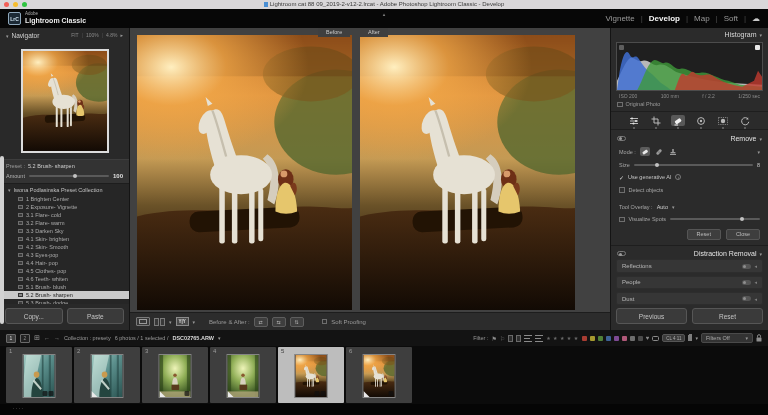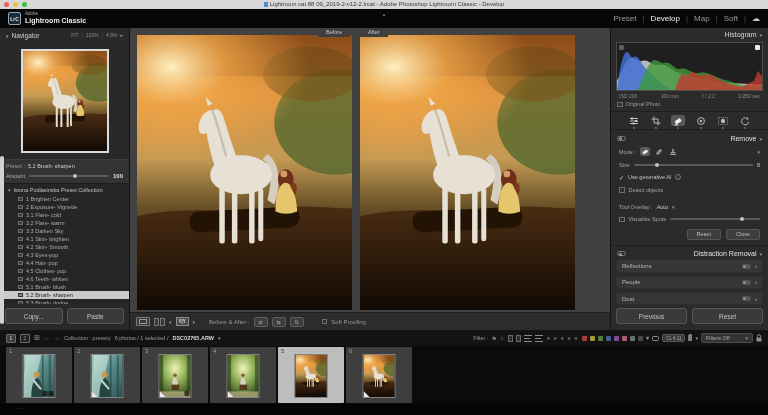--- a/index.html
+++ b/index.html
@@ -15,21 +15,21 @@
 
   
   .appbar{position:absolute;top:9px;left:0;right:0;height:19px;background:#070707;display:flex;align-items:center;padding:0 8px}
   .logo{width:13px;height:13px;border:1px solid #8fa8bc;border-radius:2px;background:#1c2a36;color:#cfe2ef;font-size:5px;font-weight:bold;display:flex;align-items:center;justify-content:center;flex:none}
   .brand{margin-left:4px;line-height:1.1}
   .brand .a{font-size:4.5px;color:#b0b0b0;display:block}
   .brand .b{font-size:7px;color:#ededed;font-weight:bold;display:block}
   .topcaret{position:absolute;left:50%;top:2px;transform:translateX(-50%);color:#7c7c7c;font-size:5px}
   .topcaret::before{content:"▴"}
   .mods{margin-left:auto;display:flex;align-items:center;font-size:8px;color:#9a9a9a;gap:6px}
-  .mod.active{color:#f4f4f4;font-weight:normal}
+  .mod.active{color:#f4f4f4;font-weight:bold}
   .msep{color:#4a4a4a}
   .msep::before{content:"|"}
   .cloud{color:#c9c9c9;font-size:8px}
   .cloud::before{content:"☁"}
 
   
   .main{position:absolute;top:28px;left:0;right:0;height:302px;background:#414141;display:flex}
 
   
   .lp{width:130px;background:#292929;border-right:1px solid #141414;display:flex;flex-direction:column;position:relative;flex:none}
@@ -239,21 +239,21 @@
   </div>
 
   <div class="appbar">
     <div class="logo">LrC</div>
     <div class="brand">
       <span class="a">Adobe</span>
       <span class="b">Lightroom Classic</span>
     </div>
     <span class="topcaret"></span>
     <div class="mods">
-      <span class="mod">Preset</span>
+      <span class="mod">Vignette</span>
         <span class="msep"></span>
       <span class="mod active">Develop</span>
         <span class="msep"></span>
       <span class="mod">Map</span>
         <span class="msep"></span>
       <span class="mod">Soft</span>
         <span class="msep"></span>
       <span class="cloud"></span>
     </div>
   </div>

